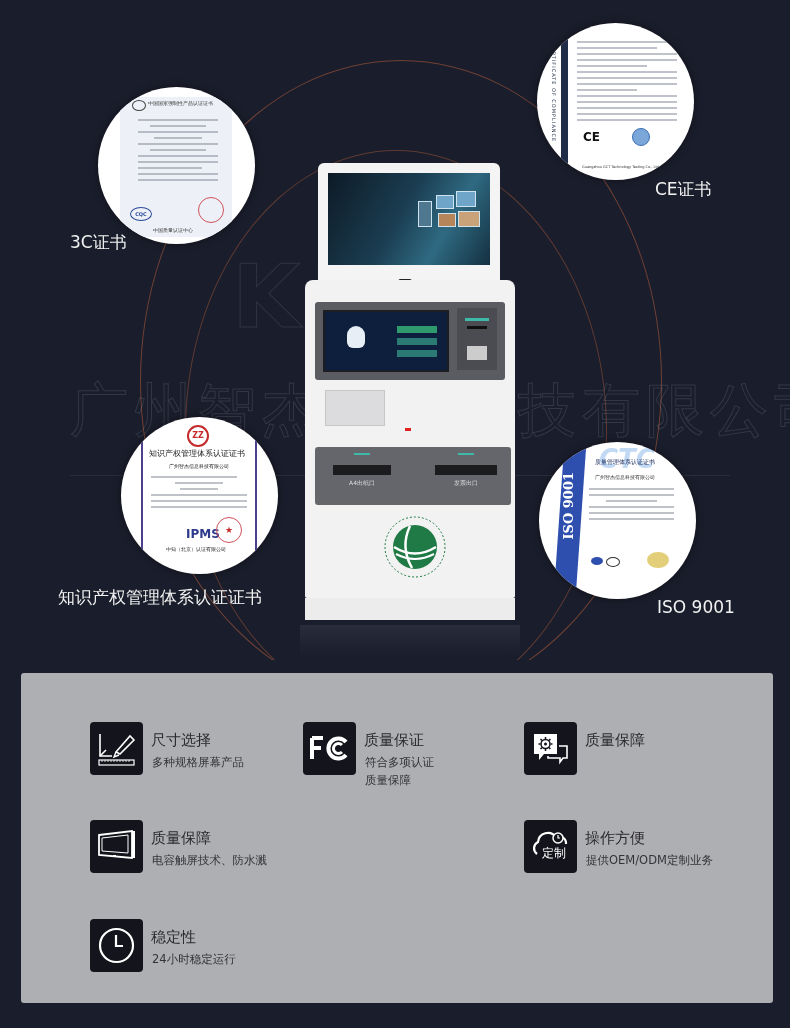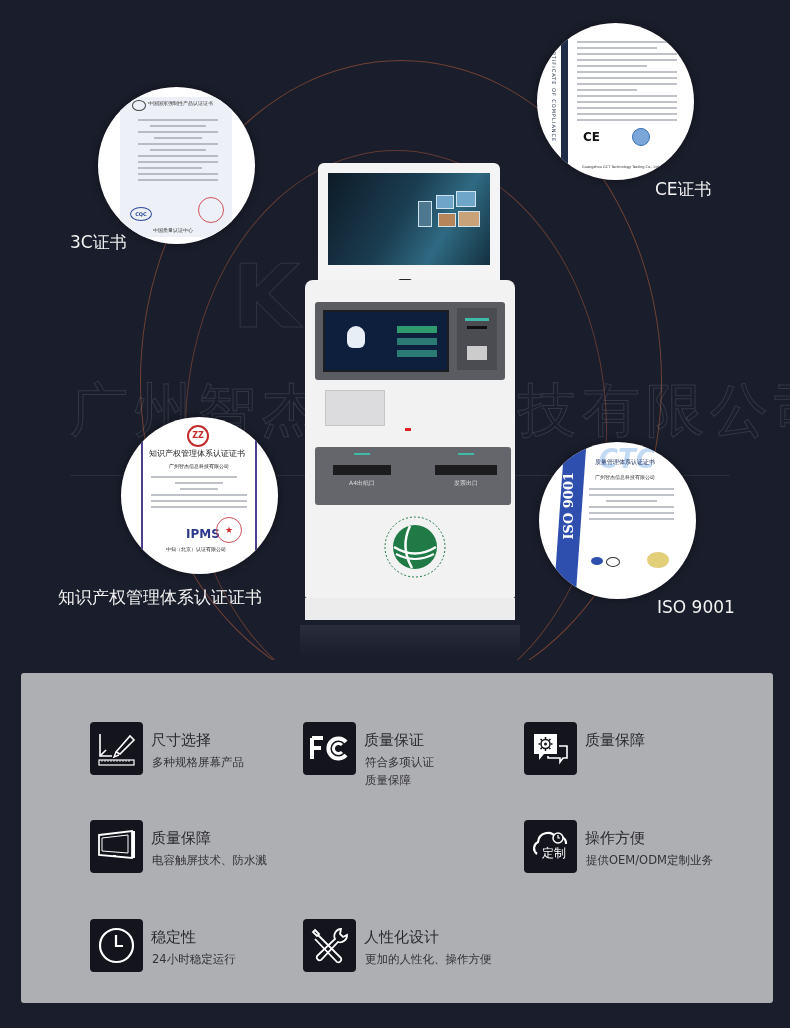--- a/index.html
+++ b/index.html
@@ -286,24 +286,14 @@
     <div class="f-icon">
       <svg width="53" height="53" viewBox="0 0 53 53">
           <circle cx="26.5" cy="26.5" r="16.5" stroke="#fff" stroke-width="2.2" fill="none"></circle>
           <path d="M26 16 V27 H33" stroke="#fff" stroke-width="2.2" fill="none"></path>
         </svg>
     </div>
     <div class="f-title">稳定性</div>
     <div class="f-desc">24小时稳定运行</div>
   </div>
 
-  <div class="feature" style="left:282px;top:246px;">
-    <div class="f-icon">
-      <svg width="53" height="53" viewBox="0 0 53 53">
-          <path d="M12 11 L16 15 L14 17 L10 13 Z M15 16 L38 39 A3 3 0 0 1 34 43 L12 20" stroke="#fff" stroke-width="1.8" fill="none"></path>
-          <path d="M38 10 A7 7 0 0 0 32 20 L14 37 A3 3 0 0 0 18 41 L35 23 A7 7 0 0 0 44 16 L40 18 L37 15 Z" stroke="#fff" stroke-width="1.8" fill="none"></path>
-        </svg>
-    </div>
-    <div class="f-title">人性化设计</div>
-    <div class="f-desc">更加的人性化、操作方便</div>
-  </div>
 
 </div>
 
 </body></html>

